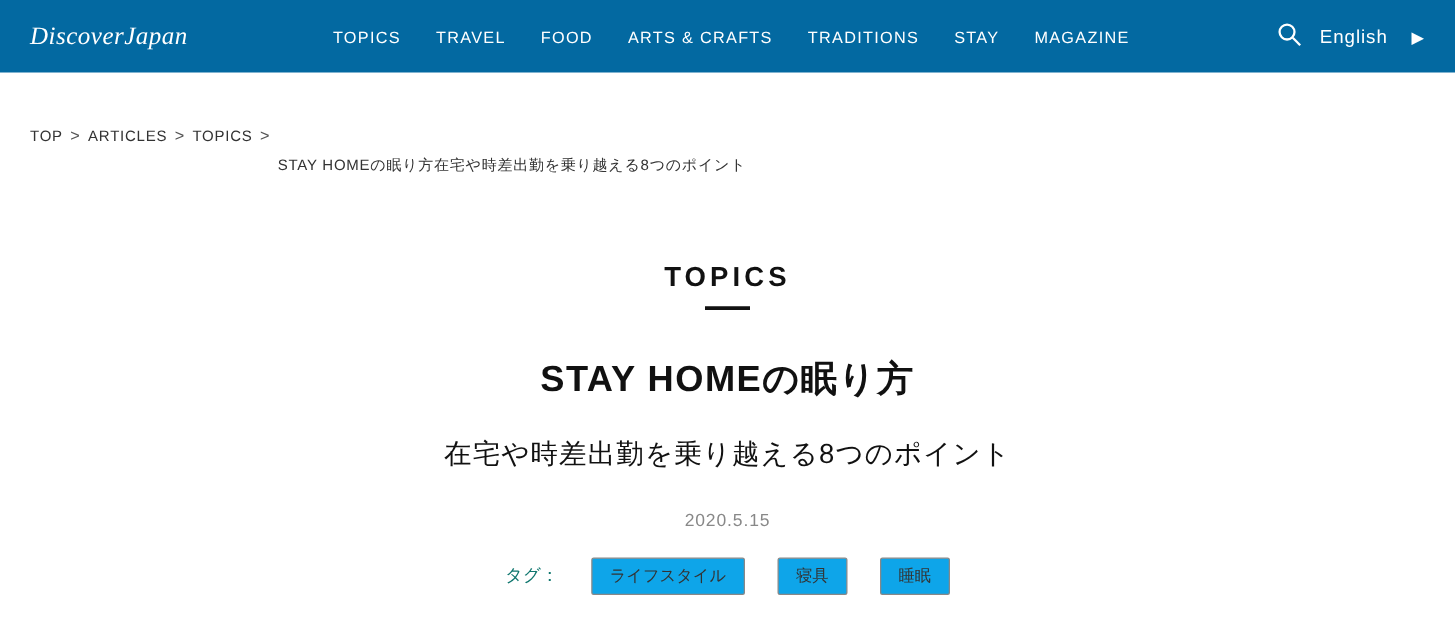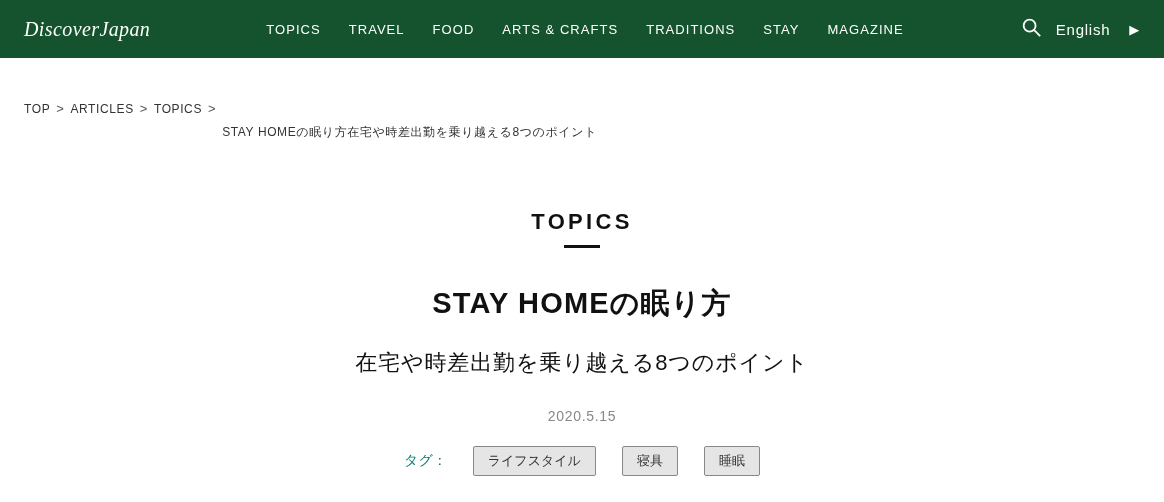--- a/index.html
+++ b/index.html
@@ -11,21 +11,21 @@
     body {
       font-family: 'Georgia', serif;
       background: #fff;
       width: 1164px;
       min-height: 502px;
       overflow-x: hidden;
     }
 
     
     .header {
-      background: #14532d;
+      background: #0369a1;
       display: flex;
       align-items: center;
       justify-content: space-between;
       padding: 0 24px;
       height: 58px;
     }
 
     .header-logo {
       color: #fff;
       font-size: 20px;
@@ -171,21 +171,21 @@
       font-family: 'Yu Gothic', 'YuGothic', sans-serif;
       color: #0f766e;
     }
 
     .tag {
       display: inline-block;
       padding: 5px 14px;
       font-size: 13px;
       font-family: 'Yu Gothic', 'YuGothic', sans-serif;
       border: 1px solid #888;
-      background: #e5e5e5;
+      background: #0ea5e9;
       color: #333;
       cursor: pointer;
       border-radius: 2px;
       margin-left: 16px;
     }
   </style>
 </head>
 <body>
 
 <header class="header">

